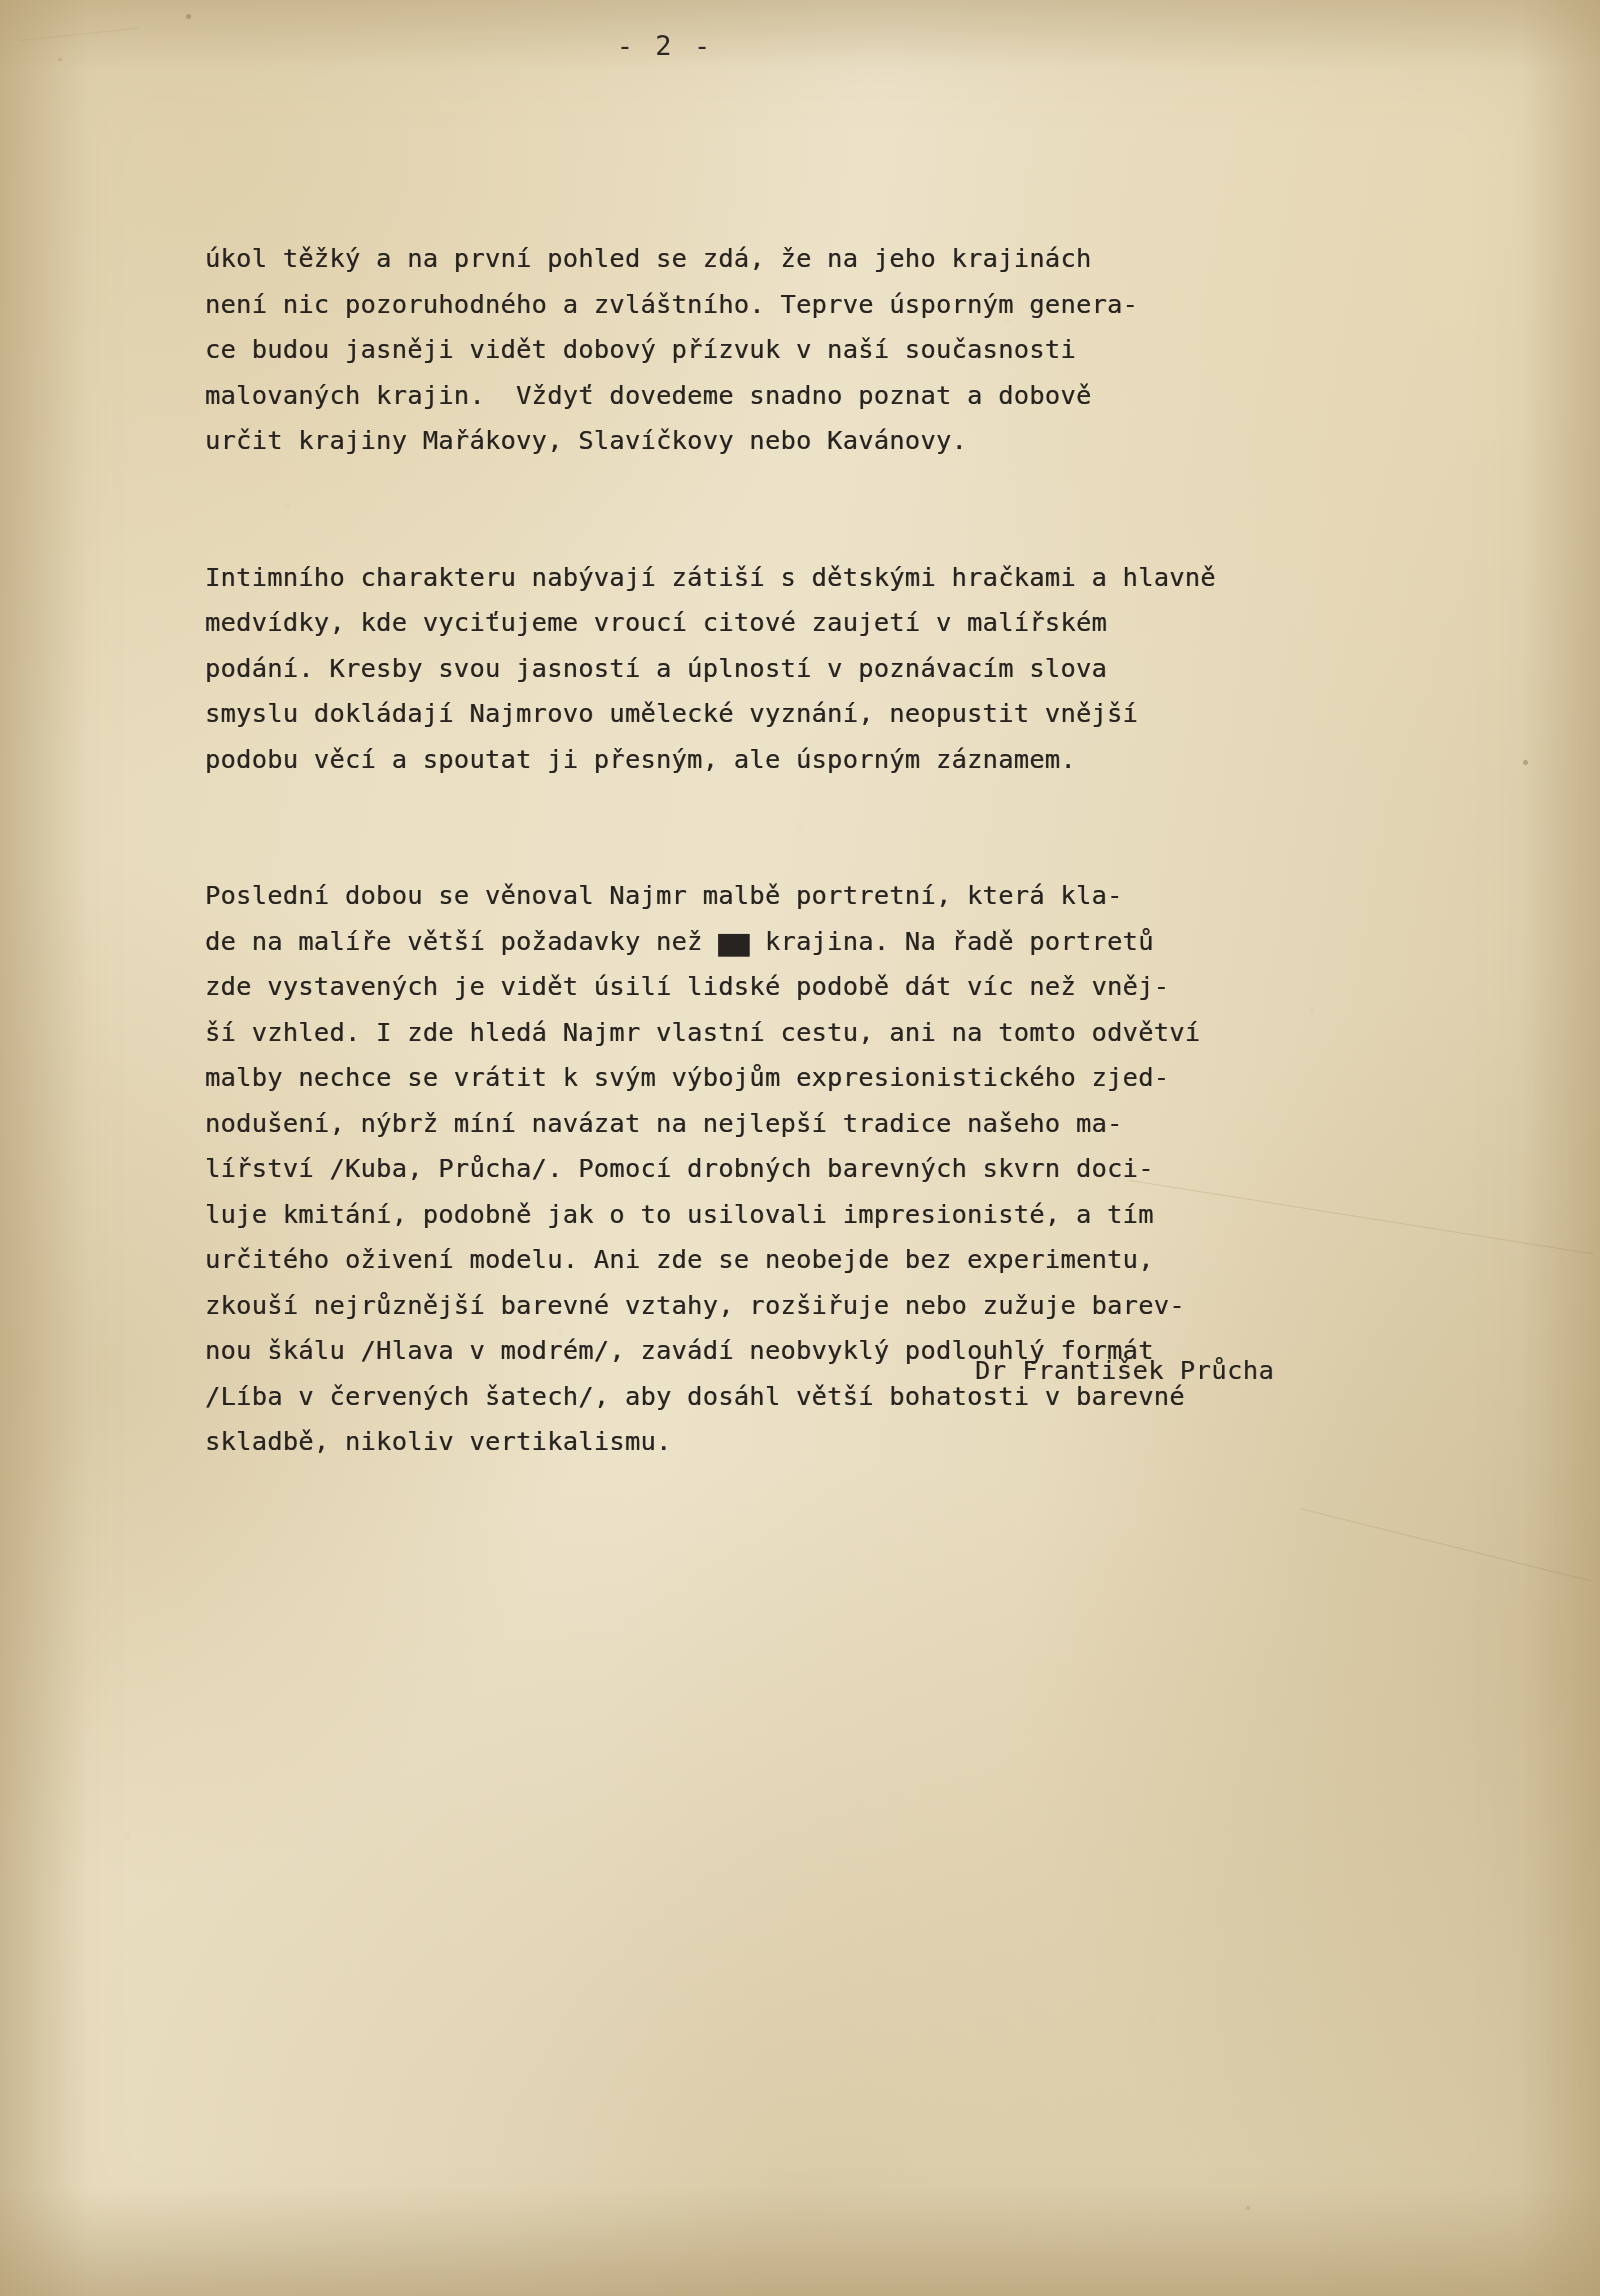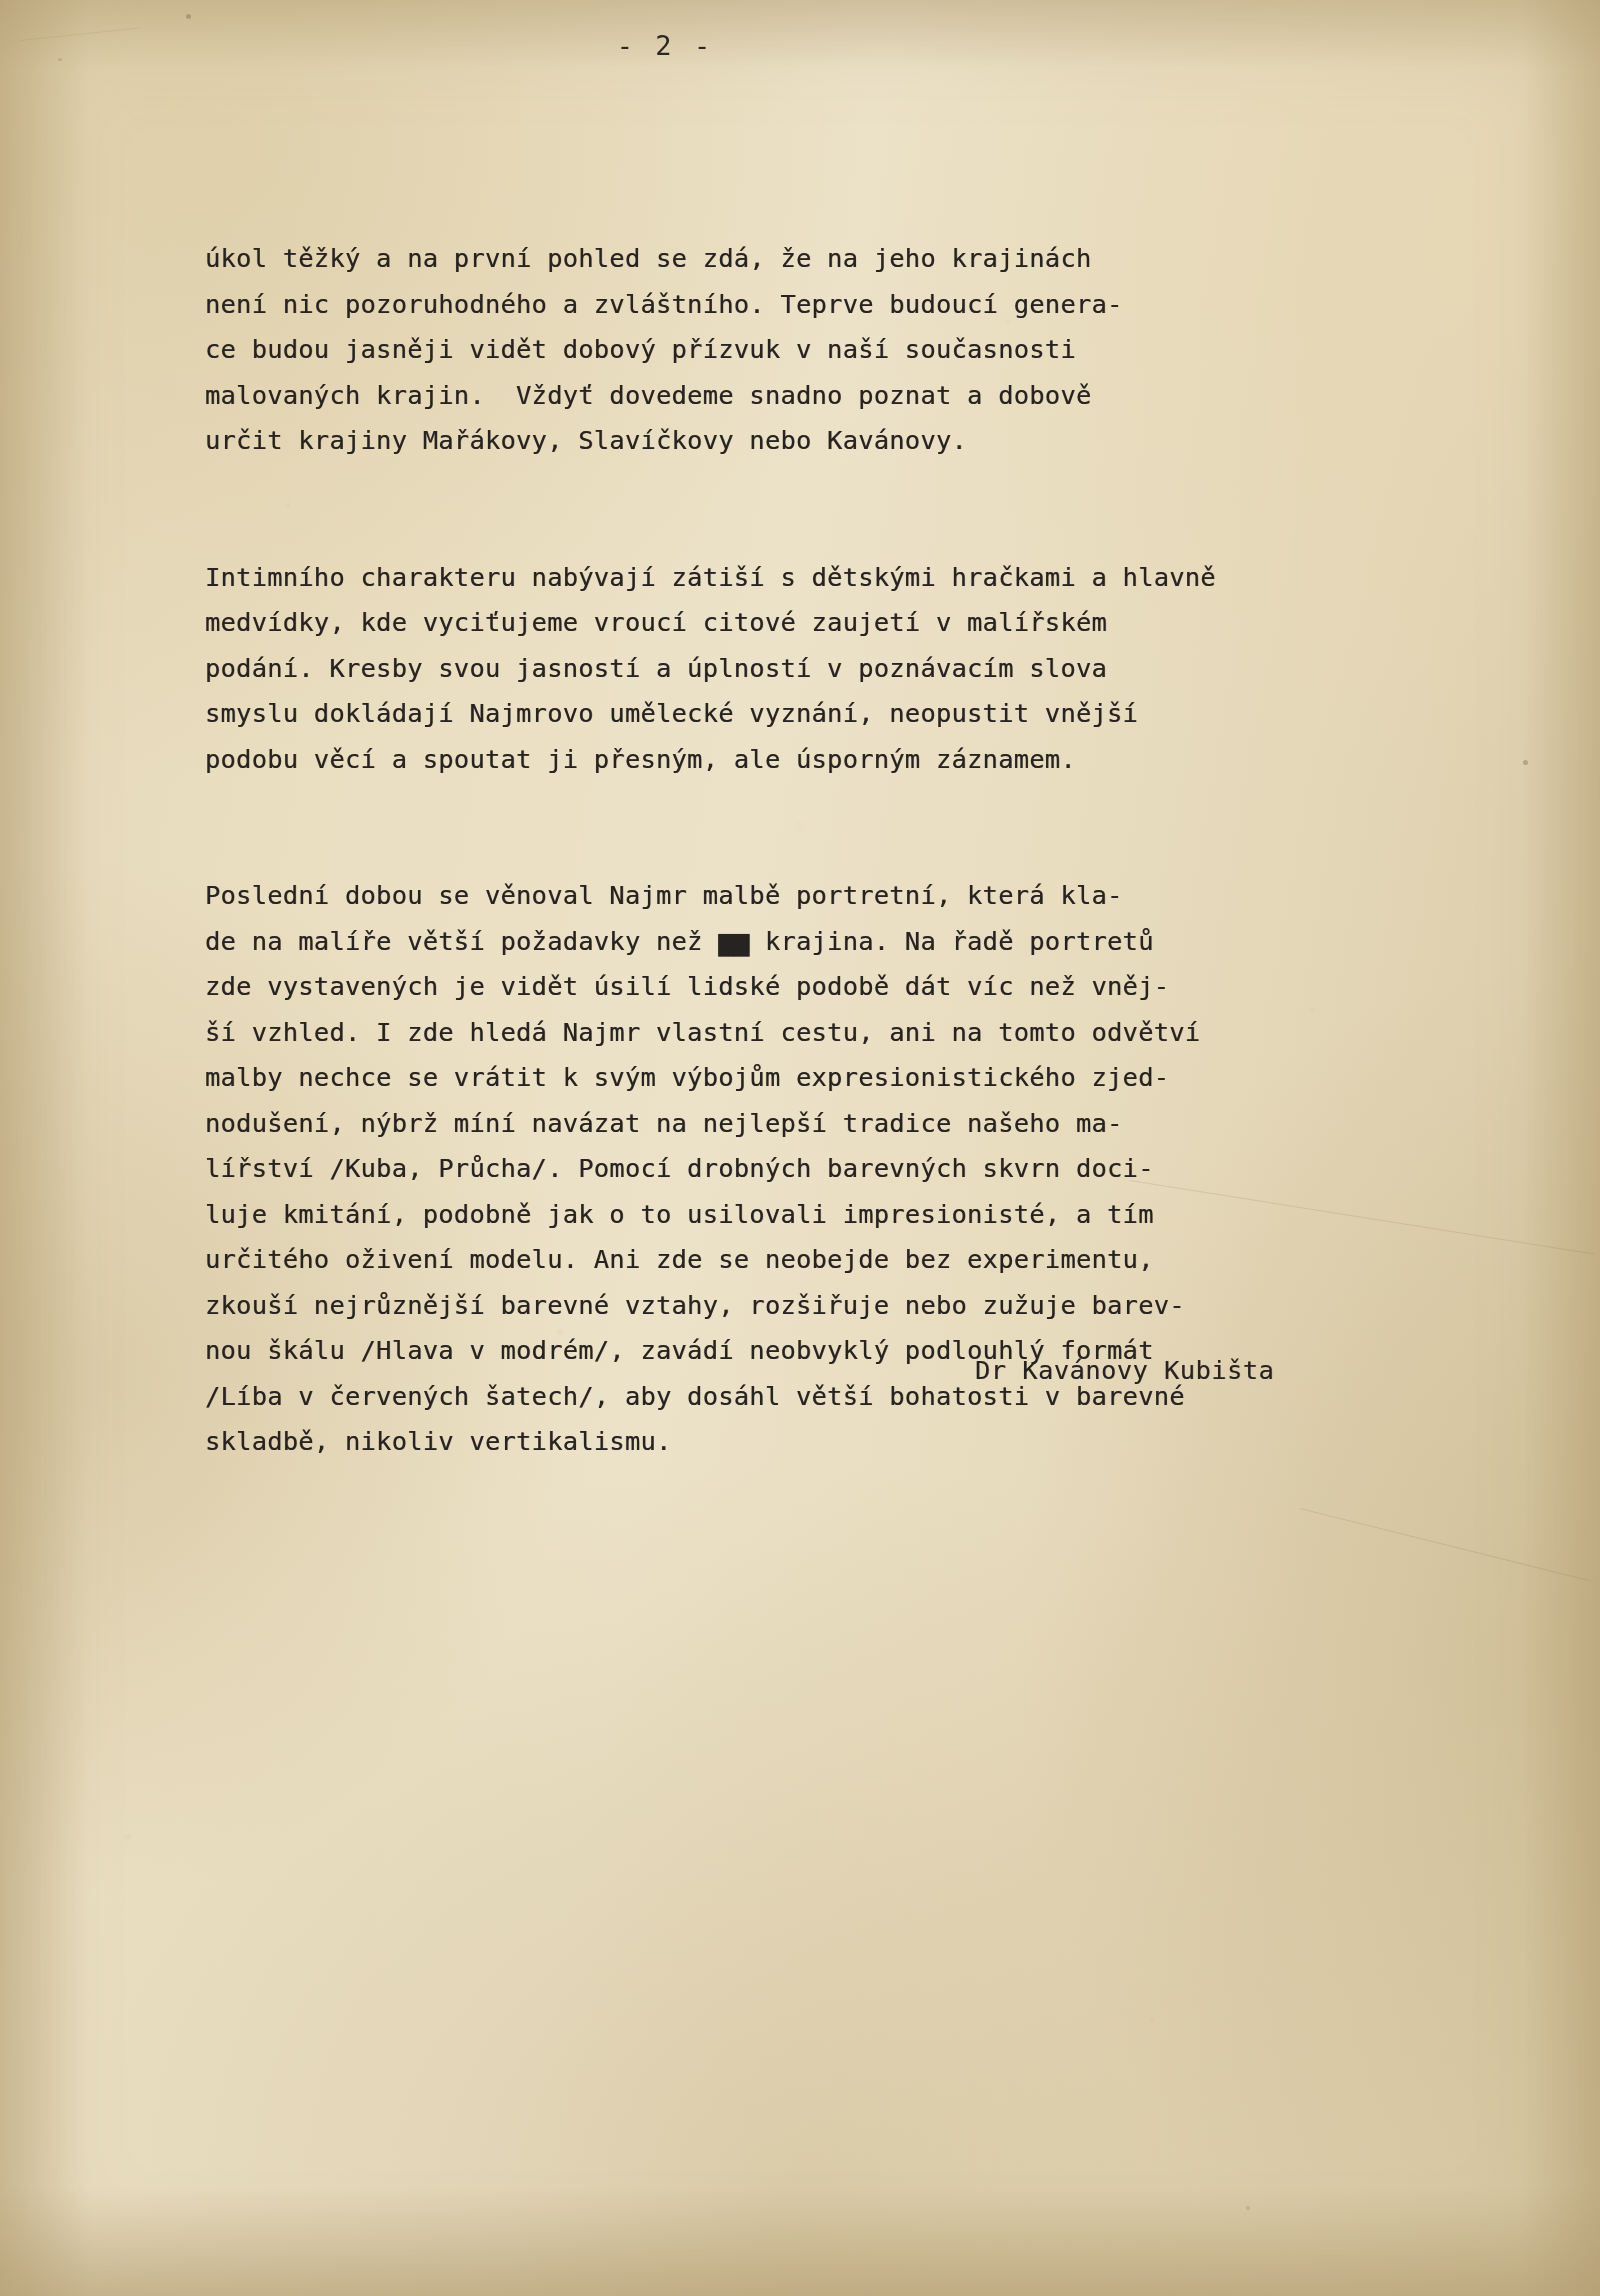--- a/index.html
+++ b/index.html
@@ -142,21 +142,21 @@
   <div class="speck" style="left:1523px; top:760px; width:5px; height:5px;"></div>
   <div class="speck" style="left:58px; top:58px; width:4px; height:3px; opacity:.6;"></div>
   <div class="speck" style="left:1246px; top:2206px; width:4px; height:4px; opacity:.5;"></div>
 
   <div id="content">
 
     <div id="page-number">- 2 -</div>
 
     <div id="body-text">
       <p class="para">úkol těžký a na první pohled se zdá, že na jeho krajinách
-není nic pozoruhodného a zvláštního. Teprve budoucí genera-
+není nic pozoruhodného a zvláštního. Teprve úsporným genera-
 ce budou jasněji vidět dobový přízvuk v naší současnosti
 malovaných krajin.  Vždyť dovedeme snadno poznat a dobově
 určit krajiny Mařákovy, Slavíčkovy nebo Kavánovy.</p>
       <p class="para">Intimního charakteru nabývají zátiší s dětskými hračkami a hlavně
 medvídky, kde vyciťujeme vroucí citové zaujetí v malířském
 podání. Kresby svou jasností a úplností v poznávacím slova
 smyslu dokládají Najmrovo umělecké vyznání, neopustit vnější
 podobu věcí a spoutat ji přesným, ale úsporným záznamem.</p>
       <p class="para">Poslední dobou se věnoval Najmr malbě portretní, která kla-
 de na malíře větší požadavky než ▆▆ krajina. Na řadě portretů
@@ -166,16 +166,16 @@
 nodušení, nýbrž míní navázat na nejlepší tradice našeho ma-
 lířství /Kuba, Průcha/. Pomocí drobných barevných skvrn doci-
 luje kmitání, podobně jak o to usilovali impresionisté, a tím
 určitého oživení modelu. Ani zde se neobejde bez experimentu,
 zkouší nejrůznější barevné vztahy, rozšiřuje nebo zužuje barev-
 nou škálu /Hlava v modrém/, zavádí neobvyklý podlouhlý formát
 /Líba v červených šatech/, aby dosáhl větší bohatosti v barevné
 skladbě, nikoliv vertikalismu.</p>
     </div>
 
-    <div id="signature">Dr Kavánovy Kubišta</div>
+    <div id="signature">Dr František Průcha</div>
 
   </div>
 </div>
 
 </body></html>

